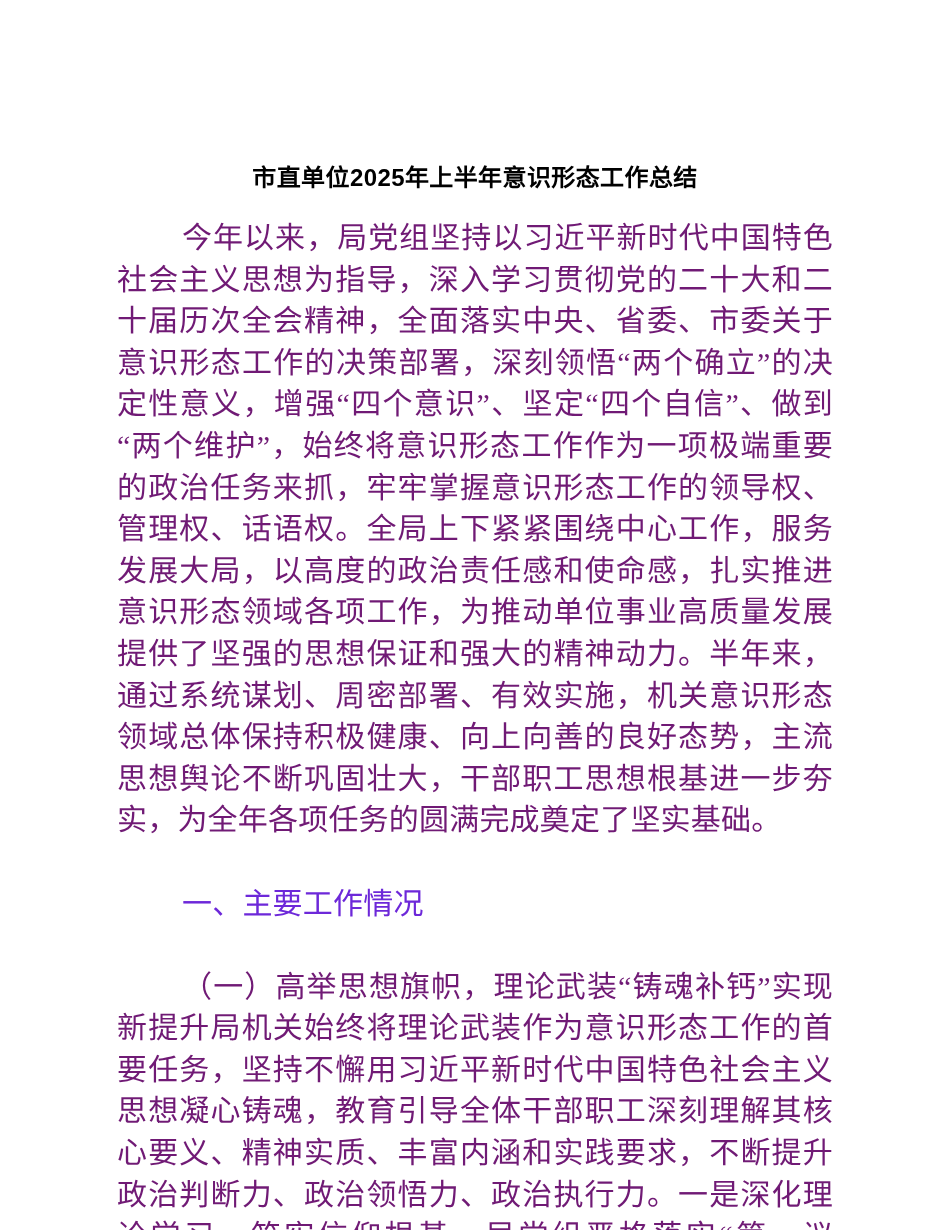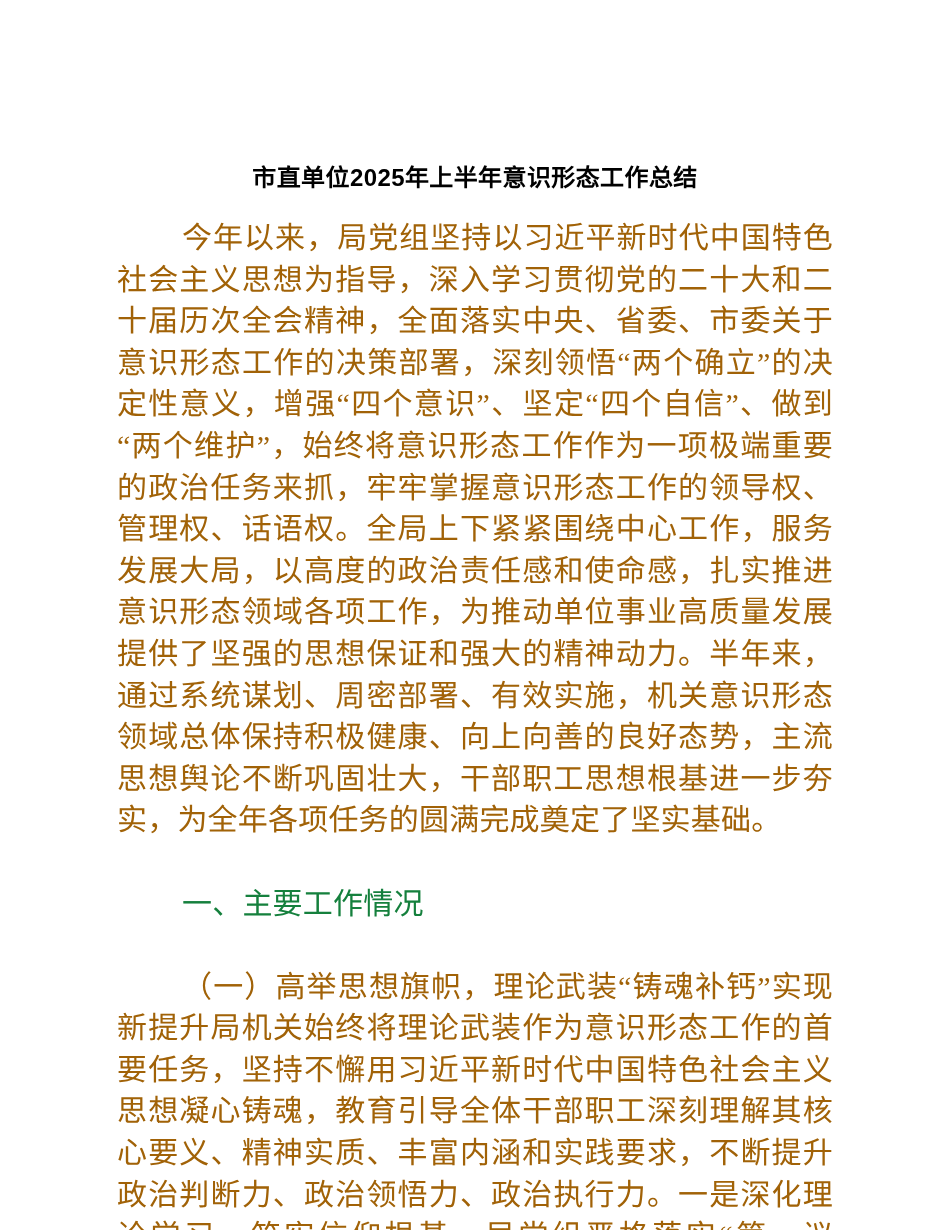--- a/index.html
+++ b/index.html
@@ -43,36 +43,36 @@
     letter-spacing: 0.4px;
     margin: 0 0 11px 0;
     white-space: nowrap;
   }
 
   
   .para {
     font-family: "Liberation Serif", "DejaVu Serif", serif;
     font-size: 30px;
     line-height: 41.6px;
-    color: #a16207;
+    color: #701a75;
     text-align: justify;
     text-justify: inter-character;
     text-align-last: left;
     text-indent: 65px;
     margin: 0;
     letter-spacing: 0.2px;
     word-break: break-all;
   }
 
   
   .section-heading {
     font-family: "Liberation Serif", "DejaVu Serif", serif;
     font-size: 30px;
     line-height: 41.6px;
-    color: #15803d;
+    color: #6d28d9;
     text-indent: 65px;
     text-align: left;
     margin: 0;
     letter-spacing: 0.2px;
   }
 
   
   .gap-sm { height: 41.6px; }
 
   

